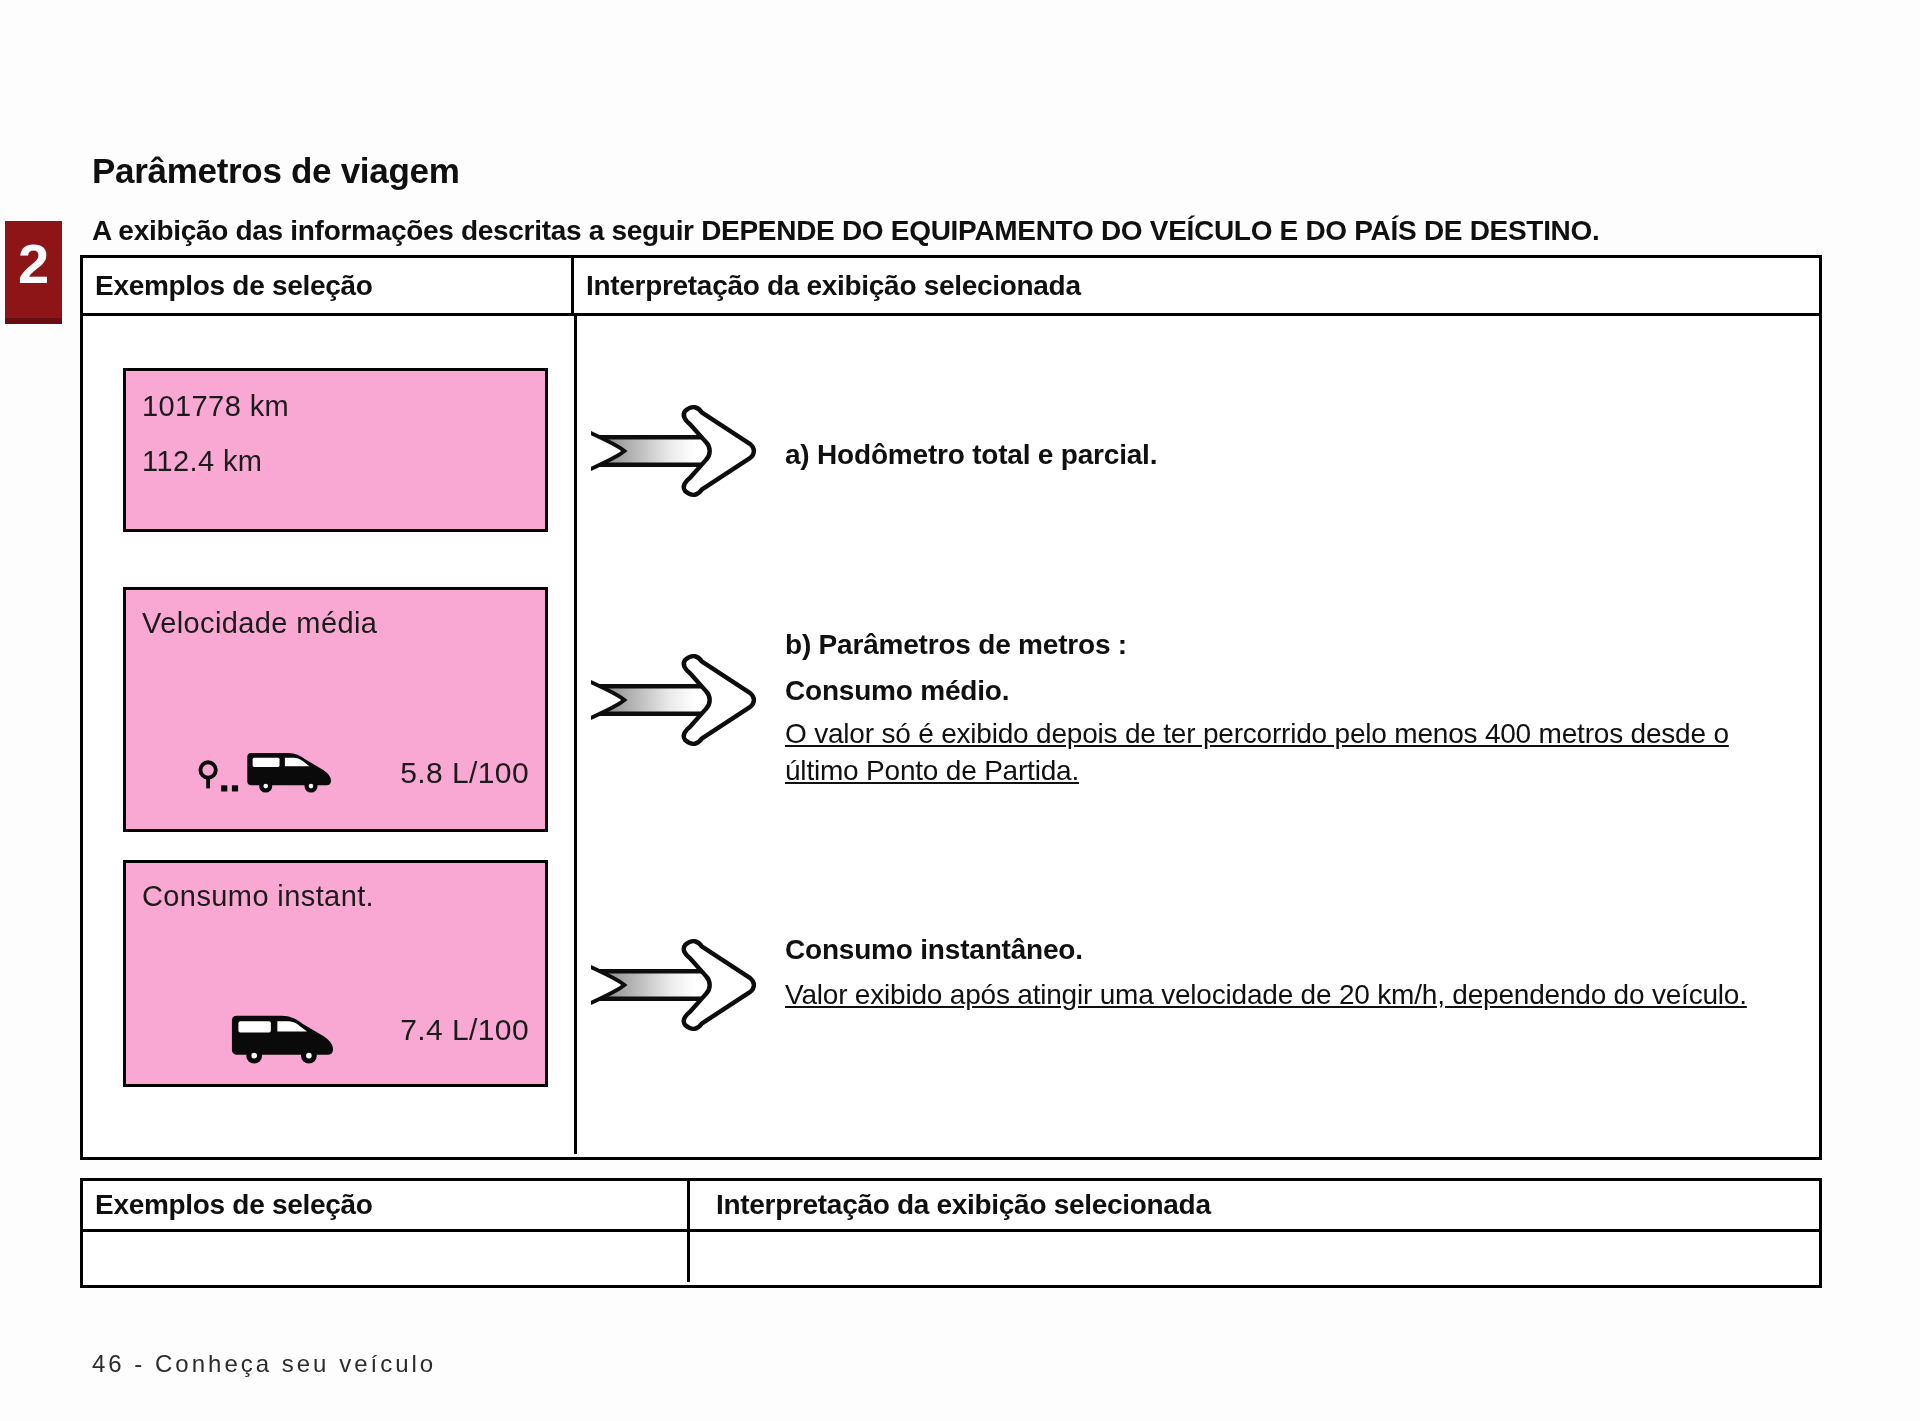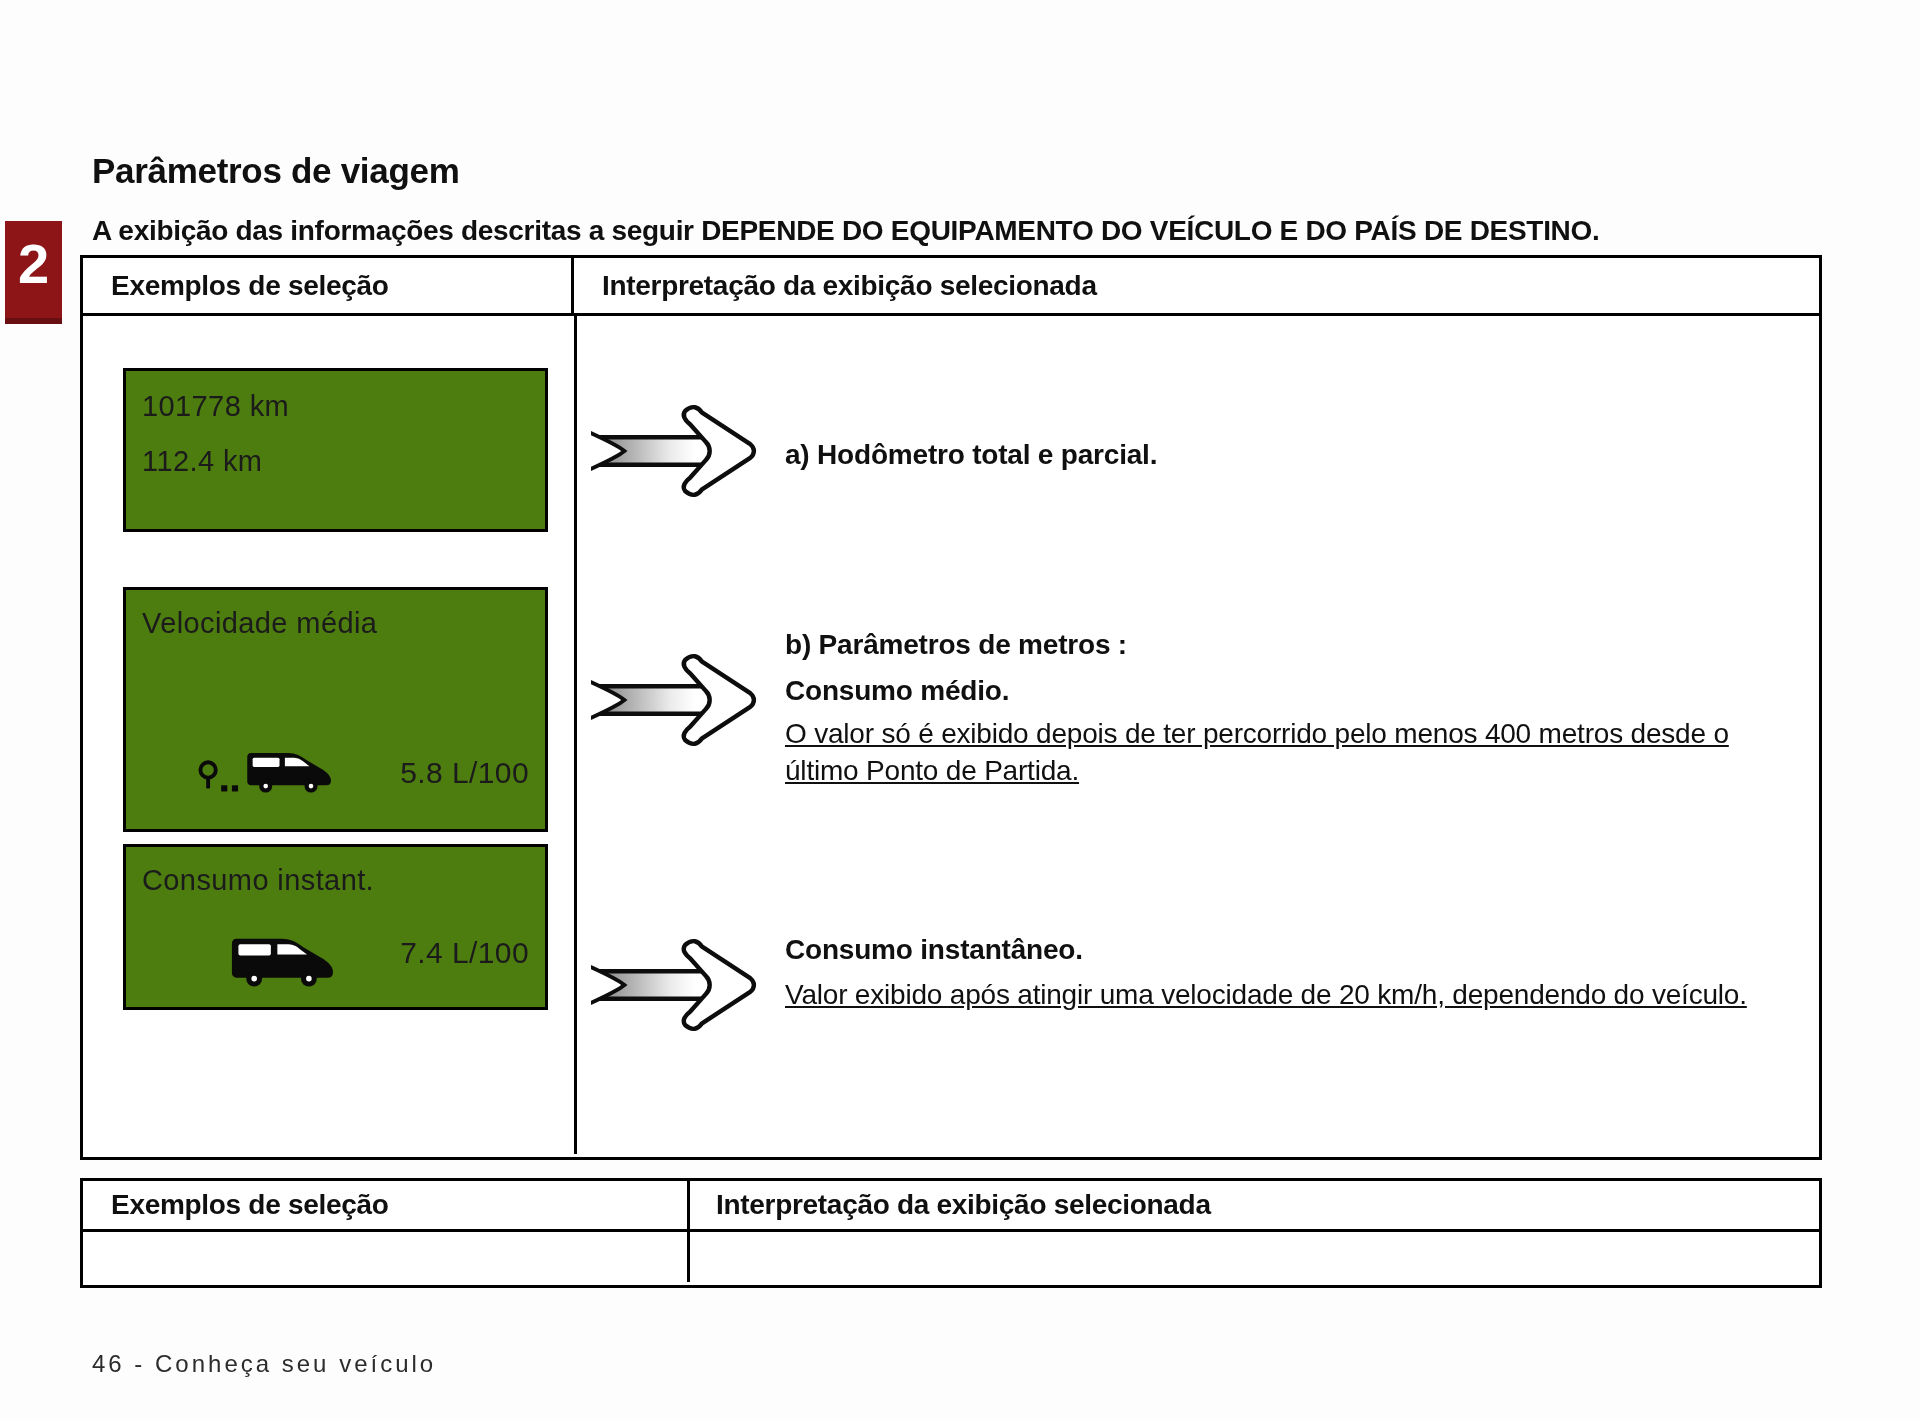--- a/index.html
+++ b/index.html
@@ -15,31 +15,31 @@
     position:absolute; left:5px; top:221px; width:57px; height:103px;
     background:#8d1517; box-shadow:inset 0 -6px 0 rgba(0,0,0,0.25);
     display:flex; align-items:flex-start; justify-content:center;
   }
   .badge span { color:#fff; font-size:56px; font-weight:700; line-height:86px; }
 
   
   .tbl1 { position:absolute; left:80px; top:255px; width:1742px; height:905px; border:3px solid #000; background:#fff; }
   .tbl-head { display:flex; border-bottom:3px solid #000; }
   .tbl1 .tbl-head { height:58px; }
-  .th { display:flex; align-items:center; padding-left:28px; font-size:28px; font-weight:700; letter-spacing:-0.3px; }
+  .th { display:flex; align-items:center; padding-left:12px; font-size:28px; font-weight:700; letter-spacing:-0.3px; }
   .tbl1 .th-1 { width:491px; border-right:3px solid #000; }
   .tbl1 .th-2 { flex:1; }
   .tbl1-body { position:relative; height:838px; }
   .col-divider { position:absolute; left:491px; top:0; bottom:0; width:3px; background:#000; }
 
   
-  .disp { position:absolute; left:40px; width:425px; border:3px solid #000; background:#4d7c0f; }
+  .disp { position:absolute; left:40px; width:425px; border:3px solid #000; background:#f9a8d4; }
   .disp-1 { top:52px;  height:164px; }
   .disp-2 { top:271px; height:245px; }
-  .disp-3 { top:528px; height:166px;padding-left:40px; }
+  .disp-3 { top:544px; height:227px;padding-left:40px; }
   .disp-line, .disp-title { position:absolute; left:16px; font-size:29px; font-weight:400; letter-spacing:0.4px; color:#1b1b1b; line-height:36px; }
   .d1-l1 { top:17px; } .d1-l2 { top:72px; } .disp-title { top:15px; }
   .disp-value { position:absolute; right:16px; font-size:30px; letter-spacing:0.4px; color:#1b1b1b; }
   .disp-2 .disp-value { bottom:39px; }
   .disp-3 .disp-value { bottom:37px; }
   .icon-row-2 { position:absolute; left:72px; bottom:36px; width:140px; height:43px; }
   .icon-row-3 { position:absolute; left:100px; bottom:20px; width:112px; height:51px; }
 
   
   .arrow { position:absolute; left:508px; width:172px; height:96px; }

